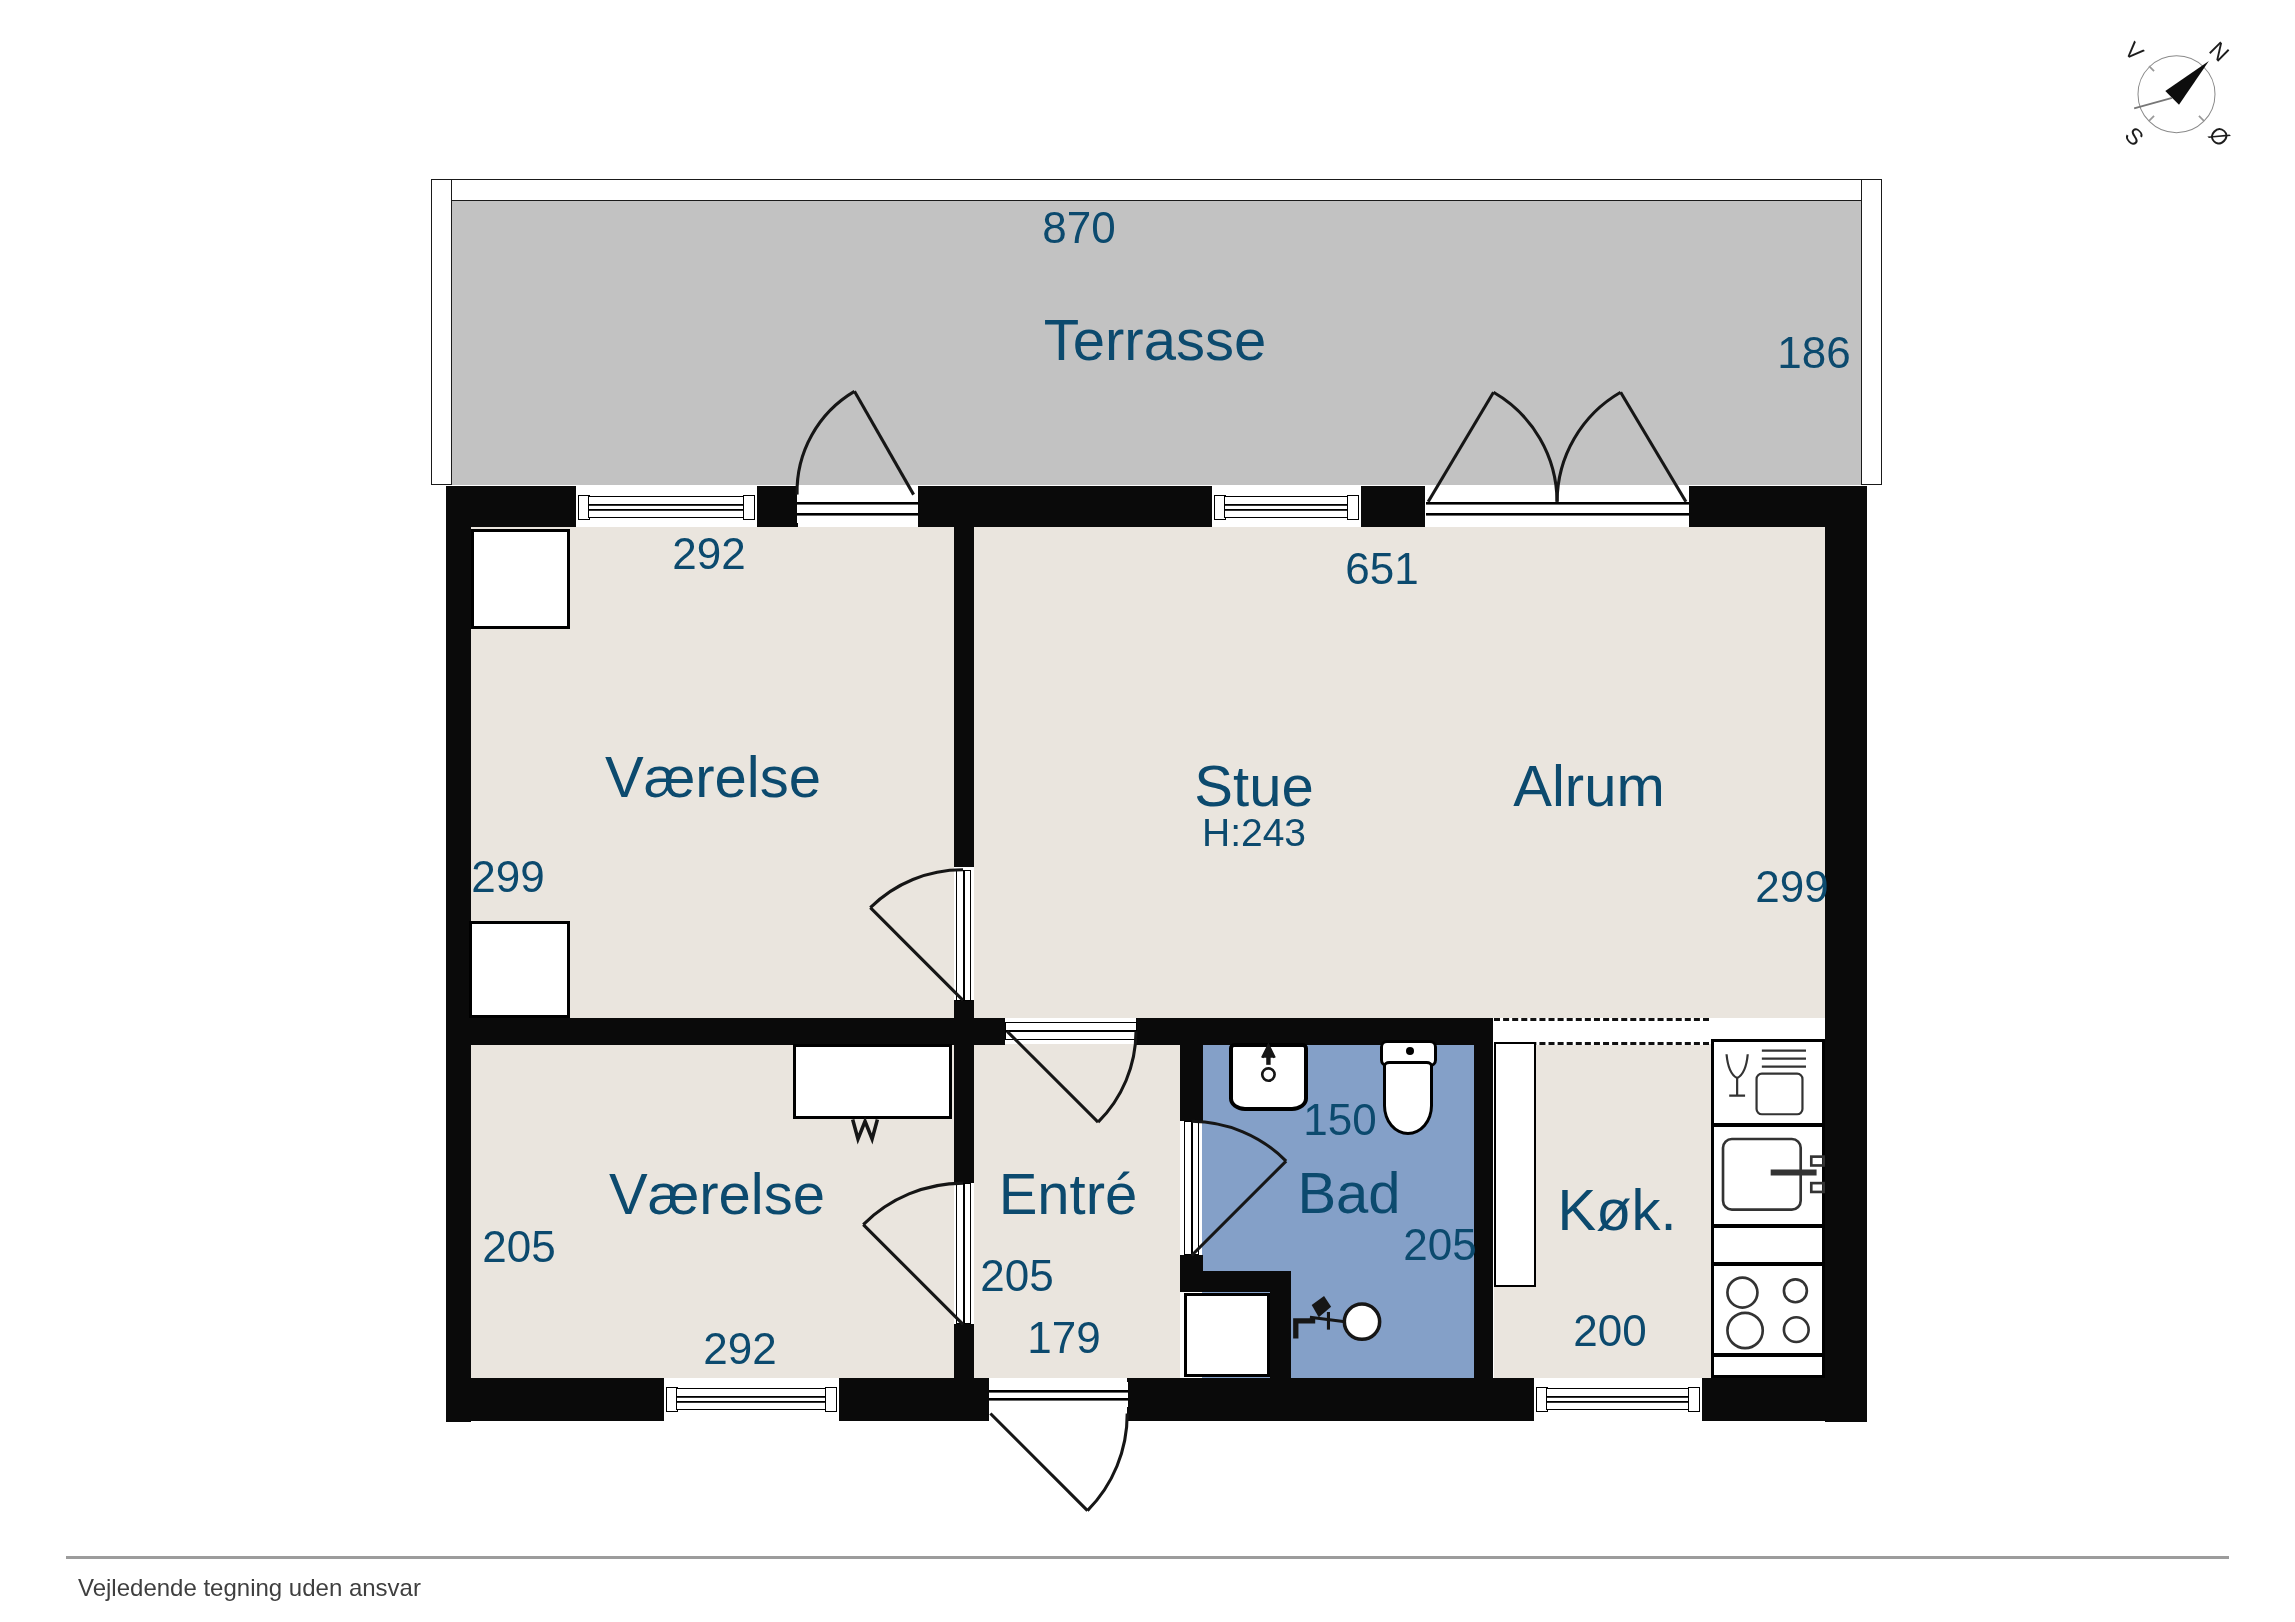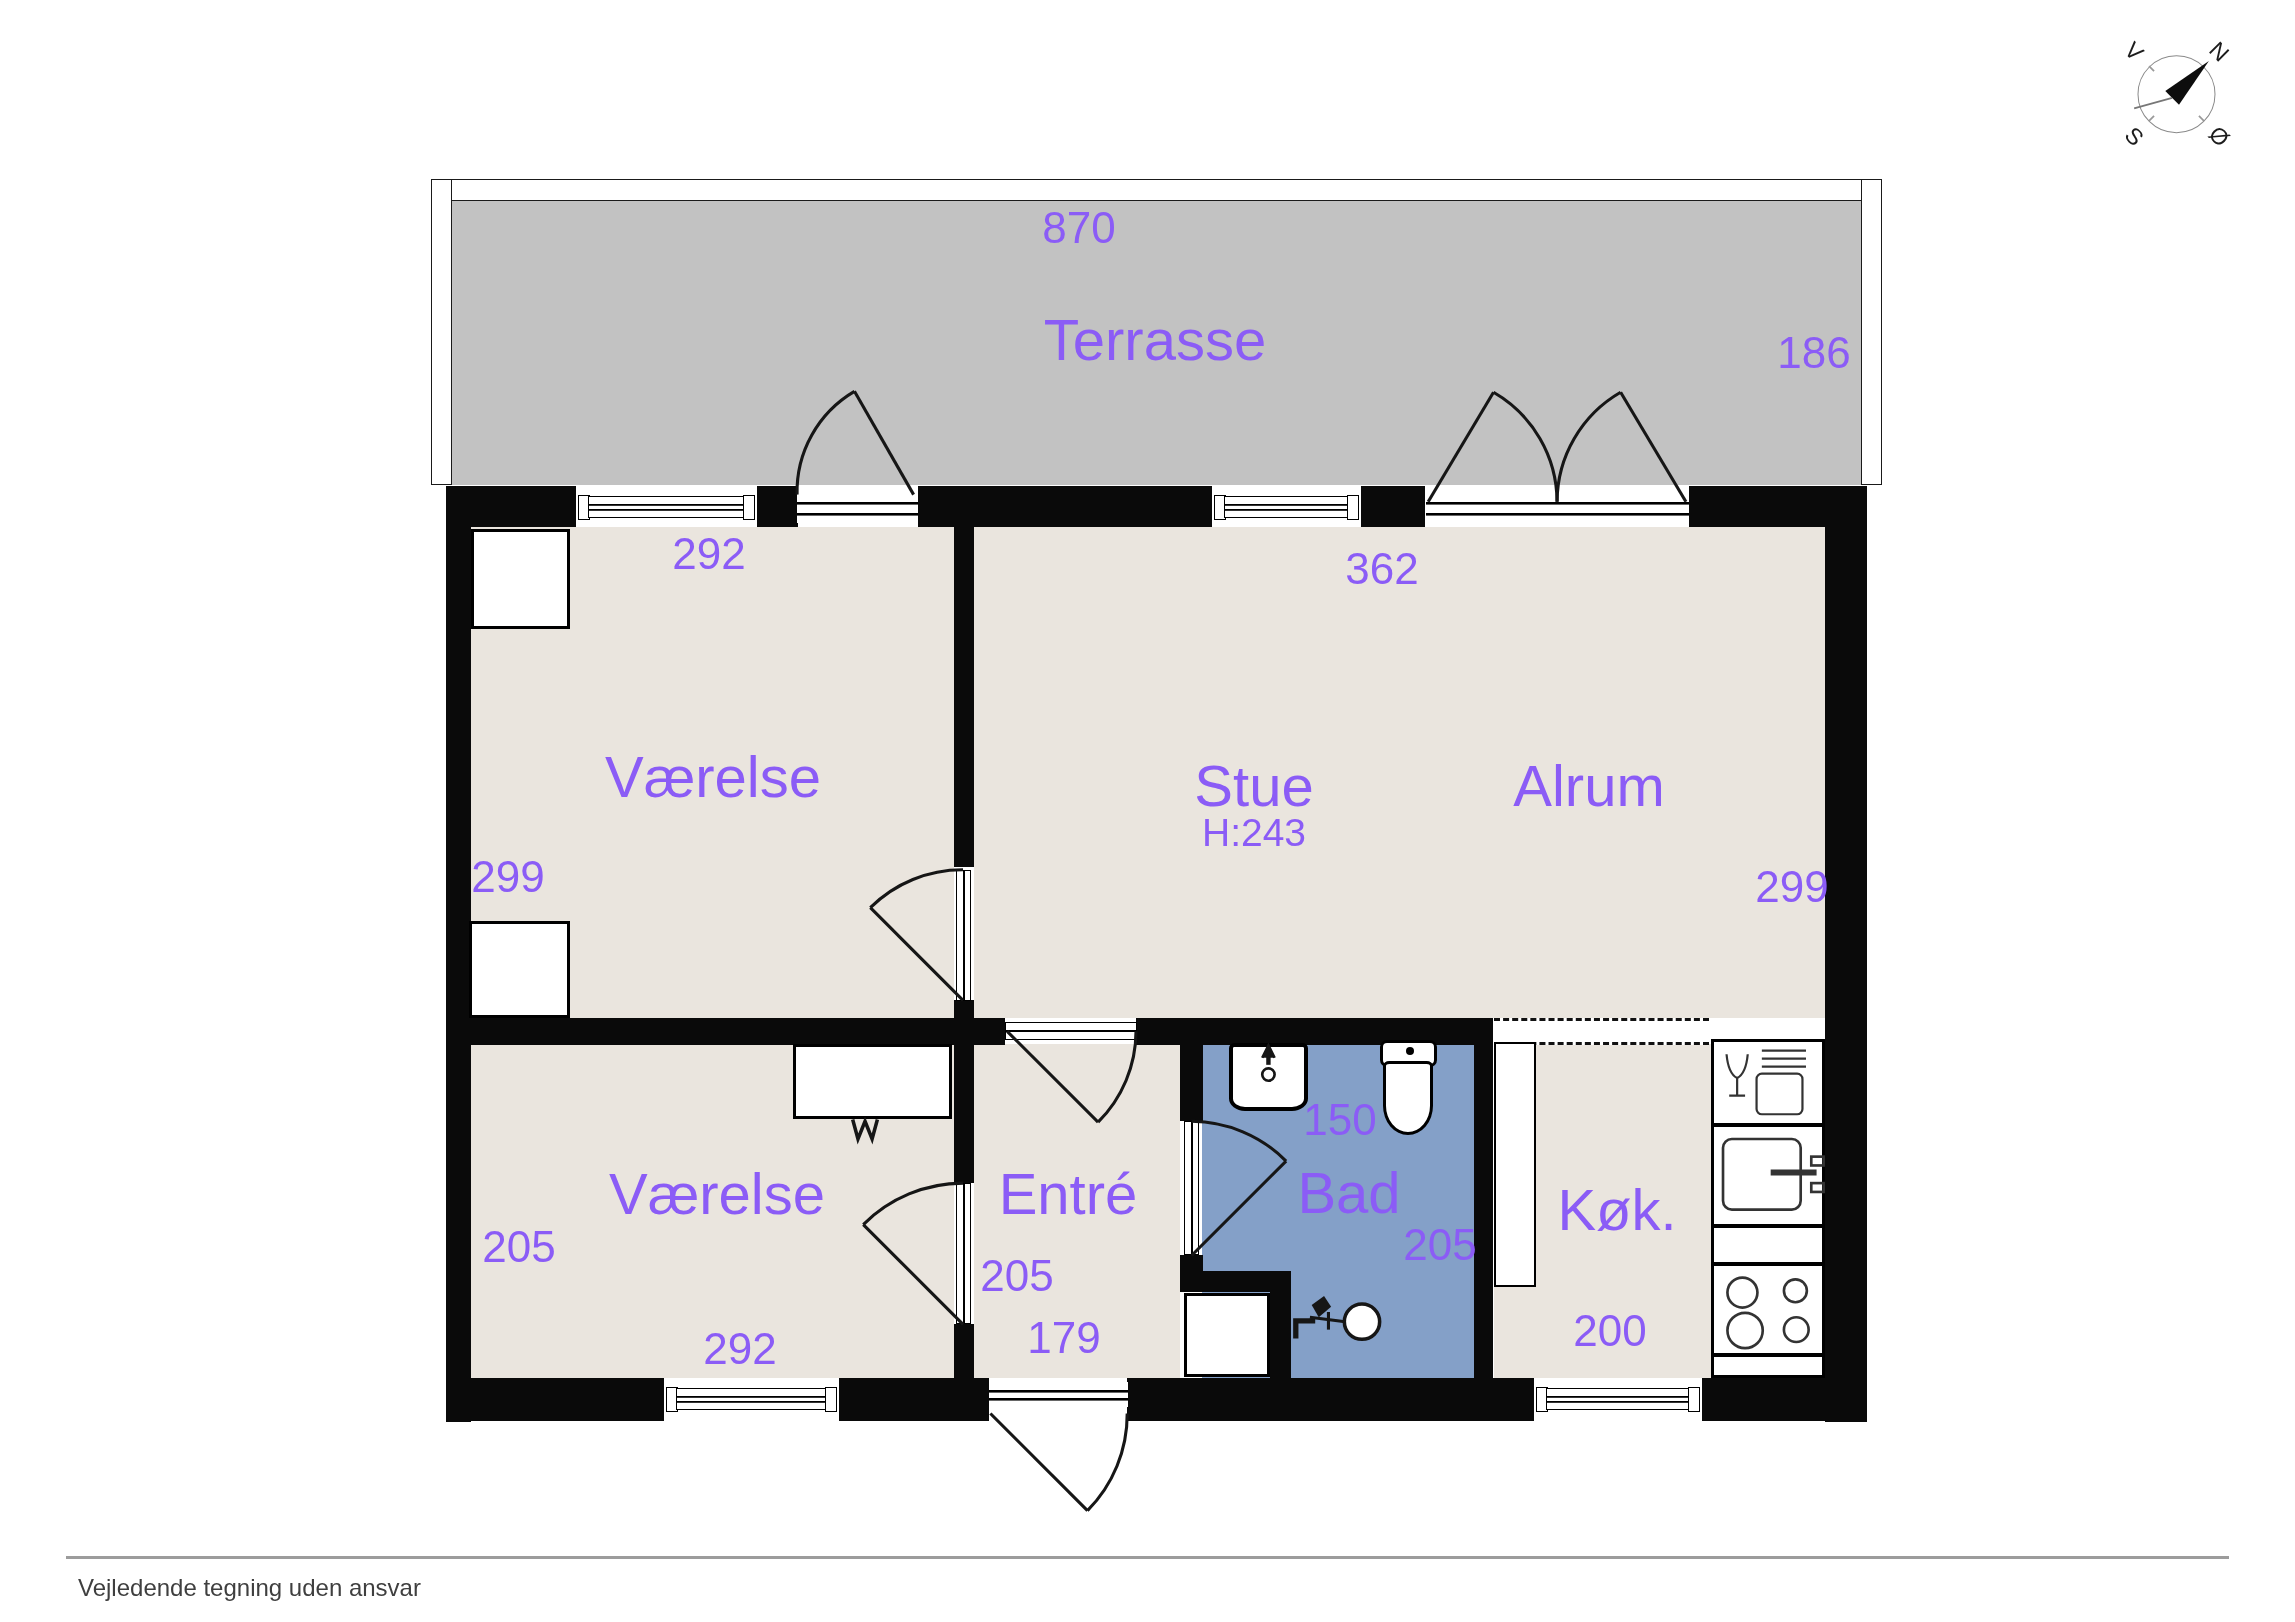--- a/index.html
+++ b/index.html
@@ -3,21 +3,21 @@
 <meta charset="utf-8">
 <style>
   html,body{margin:0;padding:0;background:#ffffff;}
   #scene{position:relative;width:2295px;height:1623px;background:#fff;overflow:hidden;
          font-family:"Liberation Sans","DejaVu Sans",sans-serif;}
   .abs{position:absolute;}
   .wall{position:absolute;background:#0a0a0a;}
   .fill{position:absolute;}
   .frame{position:absolute;background:#fff;border:1.8px solid #1a1a1a;box-sizing:border-box;}
   .furn{position:absolute;background:#fff;border:3.5px solid #000;box-sizing:border-box;}
-  .lbl{position:absolute;transform:translate(-50%,-50%);color:#8b5cf6;white-space:nowrap;line-height:1;text-align:center;}
+  .lbl{position:absolute;transform:translate(-50%,-50%);color:#0c4a6e;white-space:nowrap;line-height:1;text-align:center;}
   .room-lbl{font-size:58px;}
   .dim-lbl{font-size:44px;}
   .h-lbl{font-size:39px;}
   .win{position:absolute;background:#fff;}
   .win .bar{position:absolute;left:12.4px;right:12.4px;top:5.3px;bottom:5.3px;border:1.8px solid #000;
     background-color:#fff;box-sizing:border-box;
     background-image:linear-gradient(#000,#000),linear-gradient(#000,#000);
     background-repeat:no-repeat;background-size:100% 1.8px;background-position:0 36%,0 64%;}
   .win::before,.win::after{content:"";position:absolute;top:3.5px;bottom:3.5px;width:12.4px;
     border:1.8px solid #000;background:#fff;box-sizing:border-box;}
@@ -195,21 +195,21 @@
   </svg>
 
   <div class="lbl dim-lbl" style="left:1079px;top:228px;">870</div>
   <div class="lbl room-lbl" style="left:1155px;top:340px;">Terrasse</div>
   <div class="lbl dim-lbl" style="left:1814px;top:353px;">186</div>
 
   <div class="lbl dim-lbl" style="left:709px;top:554px;">292</div>
   <div class="lbl room-lbl" style="left:713px;top:777px;">Værelse</div>
   <div class="lbl dim-lbl" style="left:508px;top:877px;">299</div>
 
-  <div class="lbl dim-lbl" style="left:1382px;top:569px;">362</div>
+  <div class="lbl dim-lbl" style="left:1382px;top:569px;">651</div>
   <div class="lbl room-lbl" style="left:1254px;top:786px;">Stue</div>
   <div class="lbl h-lbl" style="left:1254px;top:832px;">H:243</div>
   <div class="lbl room-lbl" style="left:1589px;top:786px;">Alrum</div>
   <div class="lbl dim-lbl" style="left:1792px;top:887px;">299</div>
 
   <div class="lbl room-lbl" style="left:717px;top:1194px;">Værelse</div>
   <div class="lbl dim-lbl" style="left:519px;top:1247px;">205</div>
   <div class="lbl dim-lbl" style="left:740px;top:1349px;">292</div>
 
   <div class="lbl room-lbl" style="left:1068px;top:1194px;">Entré</div>

